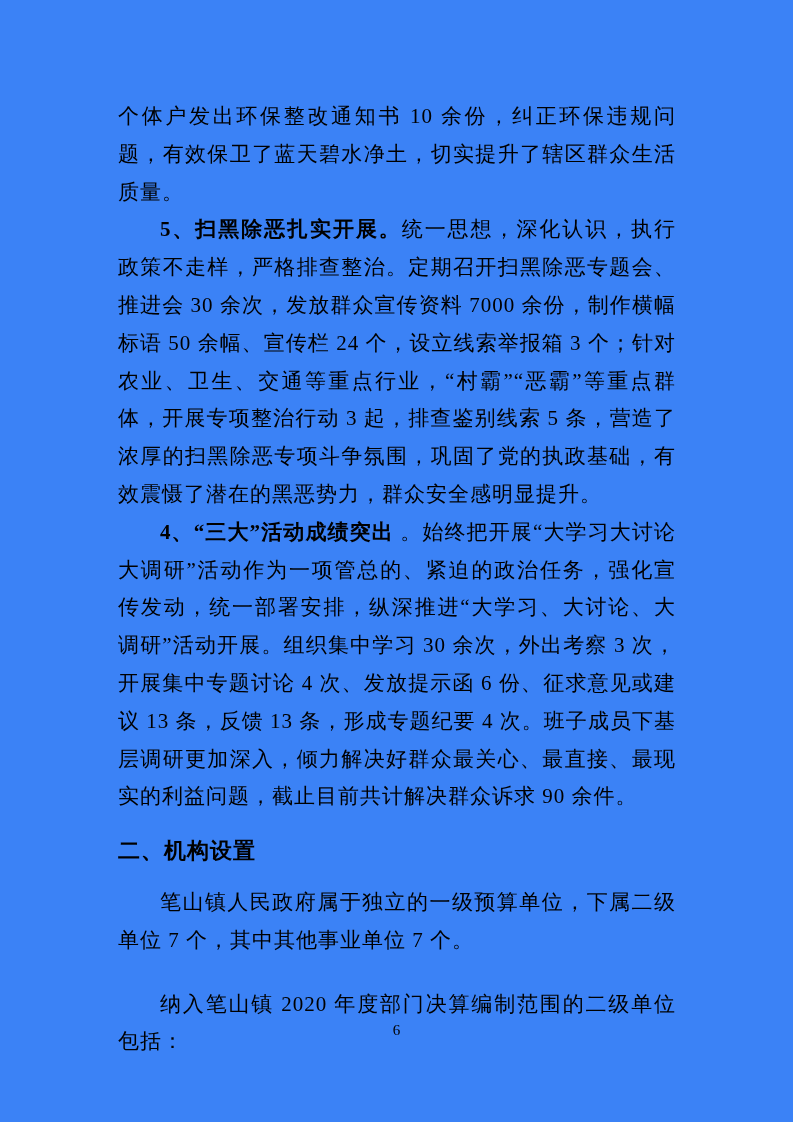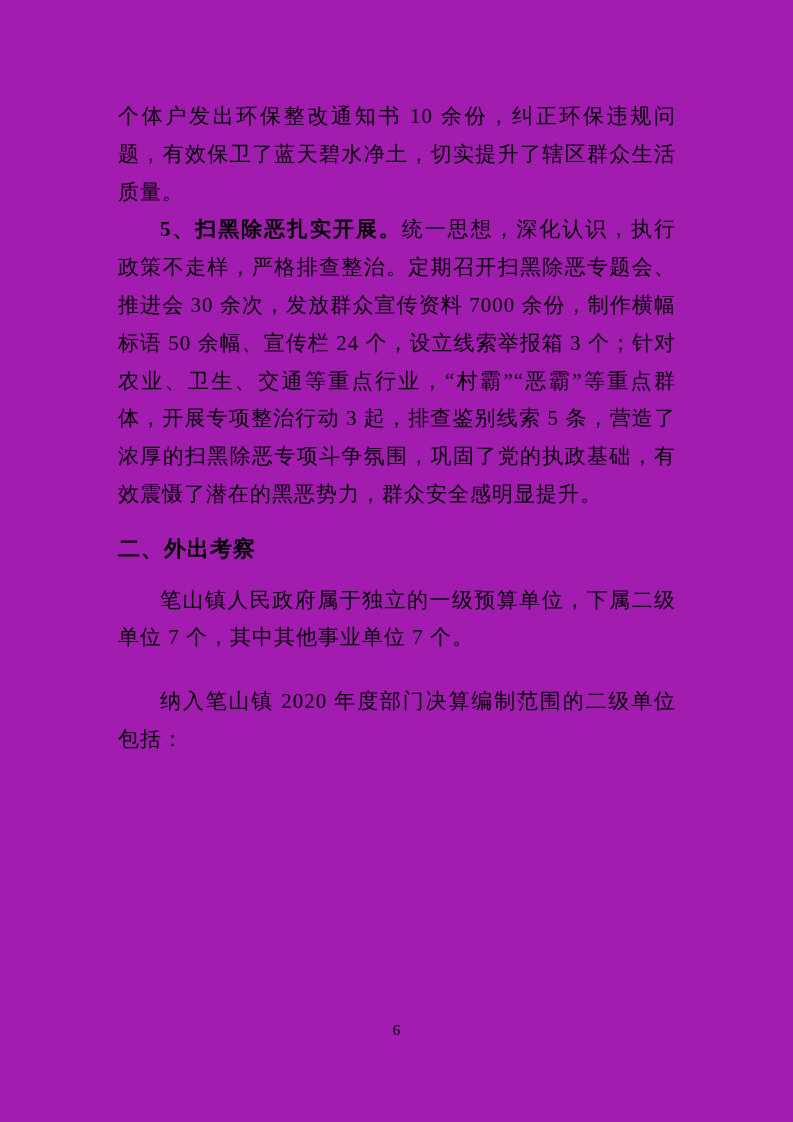--- a/index.html
+++ b/index.html
@@ -4,21 +4,21 @@
 <style>
   html, body {
     margin: 0;
     padding: 0;
     background: #ffffff;
   }
   .page {
     position: relative;
     width: 793px;
     height: 1122px;
-    background: #a21caf;
+    background: #3b82f6;
     overflow: hidden;
     font-family: "Liberation Serif", "DejaVu Serif", serif;
     color: #000000;
   }
   .content {
     position: absolute;
     left: 118px;
     top: 98px;
     width: 558px;
   }
@@ -63,22 +63,23 @@
 </head>
 <body>
 
 <div class="page">
   <div class="content">
 
     <p class="body-para">个体户发出环保整改通知书 10 余份，纠正环保违规问题，有效保卫了蓝天碧水净土，切实提升了辖区群众生活质量。</p>
 
     <p class="body-para indent"><span class="bold-lead">5、扫黑除恶扎实开展。</span><span>统一思想，深化认识，执行政策不走样，严格排查整治。定期召开扫黑除恶专题会、推进会 30 余次，发放群众宣传资料 7000 余份，制作横幅标语 50 余幅、宣传栏 24 个，设立线索举报箱 3 个；针对农业、卫生、交通等重点行业，“村霸”“恶霸”等重点群体，开展专项整治行动 3 起，排查鉴别线索 5 条，营造了浓厚的扫黑除恶专项斗争氛围，巩固了党的执政基础，有效震慑了潜在的黑恶势力，群众安全感明显提升。</span></p>
 
+    <p class="body-para indent"><span class="bold-lead">4、“三大”活动成绩突出</span><span> 。始终把开展“大学习大讨论大调研”活动作为一项管总的、紧迫的政治任务，强化宣传发动，统一部署安排，纵深推进“大学习、大讨论、大调研”活动开展。组织集中学习 30 余次，外出考察 3 次，开展集中专题讨论 4 次、发放提示函 6 份、征求意见或建议 13 条，反馈 13 条，形成专题纪要 4 次。班子成员下基层调研更加深入，倾力解决好群众最关心、最直接、最现实的利益问题，截止目前共计解决群众诉求 90 余件。</span></p>
 
-    <h2 class="section-heading">二、外出考察</h2>
+    <h2 class="section-heading">二、机构设置</h2>
 
     <p class="body-para indent">笔山镇人民政府属于独立的一级预算单位，下属二级单位 7 个，其中其他事业单位 7 个。</p>
 
     <p class="body-para indent spaced-para">纳入笔山镇 2020 年度部门决算编制范围的二级单位包括：</p>
 
   </div>
 
   <div class="page-footer">6</div>
 </div>
 

